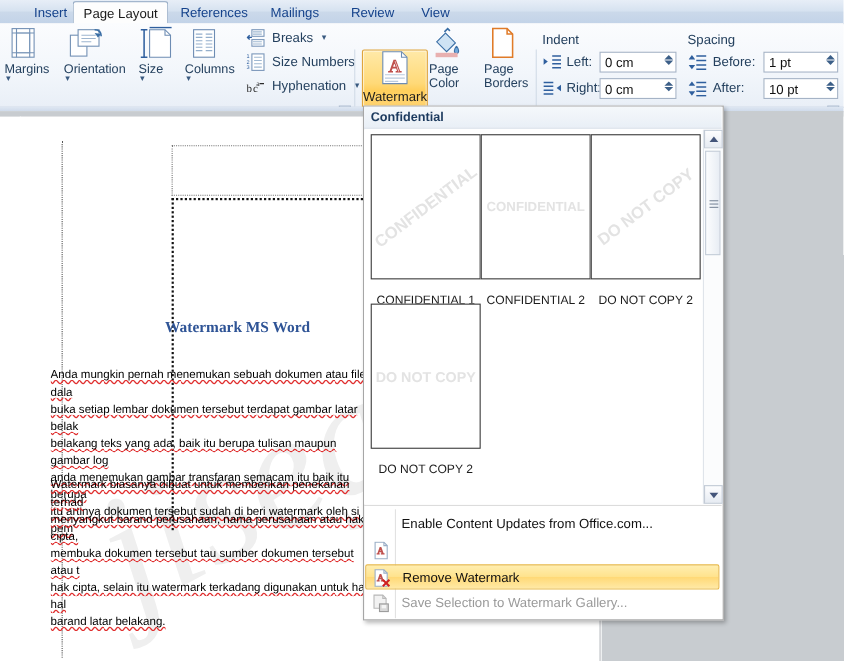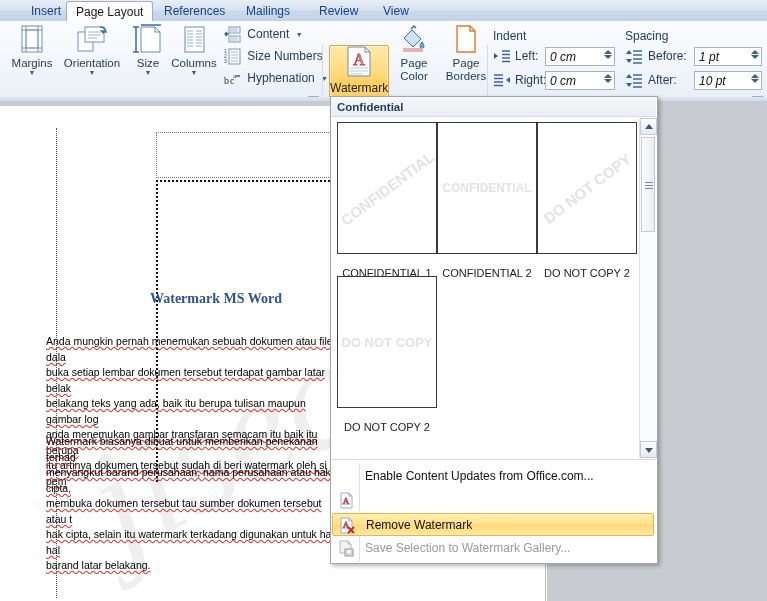--- a/index.html
+++ b/index.html
@@ -39,42 +39,42 @@
   .ribbon-footer{
     position:absolute;left:0;top:97px;width:767px;height:4px;
     background:linear-gradient(to bottom,#dfe7f2,#cfdbeb);
     border-bottom:1px solid #a8bad0;
   }
   .grp-sep{position:absolute;top:24px;width:1px;height:66px;background:#d2dbe7;}
   .grp-title{
     position:absolute;font-size:11px;color:#4a5a70;text-align:center;white-space:nowrap;
   }
 
-  .big-btn{position:absolute;text-align:center;width:56px;}
+  .big-btn{position:absolute;width:56px;}
   .big-btn .ico{height:32px;display:block;margin:0 auto;}
   .big-btn .lbl{display:block;font-size:11.5px;color:#24405e;line-height:12px;margin-top:1px;white-space:nowrap;}
   .big-btn .carat{display:block;font-size:7px;color:#3a5a80;line-height:8px;}
 
   .small-btn{position:absolute;height:21px;line-height:21px;white-space:nowrap;font-size:12px;color:#24405e;}
   .small-btn .ico{display:inline-block;vertical-align:middle;width:17px;height:17px;margin-right:3px;}
   .small-btn .txt{display:inline-block;vertical-align:middle;}
   .small-btn .carat{display:inline-block;vertical-align:middle;font-size:7px;color:#3a5a80;margin-left:3px;}
 
   .wm-btn{
     position:absolute;left:329px;top:24px;width:58px;height:66px;
     background:linear-gradient(to bottom,#ffe9a8 0%,#ffd978 45%,#ffcf5c 55%,#ffd98a 100%);
     border:1px solid #e0a53c;border-radius:2px;
     box-shadow:inset 0 0 0 1px rgba(255,255,255,.55);
     text-align:center;
   }
 
   .field-lbl{position:absolute;font-size:12px;color:#24405e;white-space:nowrap;}
   .spin{
     position:absolute;height:19px;border:1px solid #a5b3c6;background:#fff;
-    font-size:12px;color:#111;box-sizing:border-box;font-style:italic;
+    font-size:12px;color:#111;box-sizing:border-box;
   }
   .spin .v{position:absolute;left:4px;top:2px;line-height:15px;}
   .spin .arrows{position:absolute;right:2px;top:1px;width:9px;height:17px;}
   .spin .arrows i{display:block;width:0;height:0;margin:1px auto;border-left:4px solid transparent;border-right:4px solid transparent;}
   .spin .arrows i.up{border-bottom:4px solid #3c5f88;}
   .spin .arrows i.dn{border-top:4px solid #3c5f88;}
   .dlg-launch{position:absolute;width:9px;height:9px;border:1px solid #9fb0c6;background:#eef3f9;}
 
   
   .doc-area{position:absolute;left:0;top:101px;width:767px;height:500px;background:#ffffff;overflow:hidden;}
@@ -246,21 +246,21 @@
         <svg width="17" height="17" viewBox="0 0 17 17">
           <rect x="5" y="1" width="11" height="6" fill="#fff" stroke="#7b97ba"></rect>
           <rect x="5" y="10" width="11" height="6" fill="#fff" stroke="#7b97ba"></rect>
           <line x1="6" y1="3" x2="14" y2="3" stroke="#9fb8d2"></line>
             <line x1="6" y1="5" x2="14" y2="5" stroke="#9fb8d2"></line>
           <line x1="6" y1="12" x2="14" y2="12" stroke="#9fb8d2"></line>
             <line x1="6" y1="14" x2="14" y2="14" stroke="#9fb8d2"></line>
           <path d="M1 8 h4 M3 6 l-2 2 l2 2" fill="none" stroke="#2f5f9e" stroke-width="1.3"></path>
         </svg>
       </span>
-      <span class="txt">Content</span>
+      <span class="txt">Breaks</span>
       <span class="carat">▼</span>
     </div>
 
     <div class="small-btn" style="left:224px;top:25px;">
       <span class="ico">
         <svg width="17" height="17" viewBox="0 0 17 17">
           <rect x="5" y="1" width="11" height="15" fill="#fff" stroke="#7b97ba"></rect>
           <g stroke="#9fb8d2">
             <line x1="7" y1="4" x2="14" y2="4"></line>
               <line x1="7" y1="7" x2="14" y2="7"></line>

